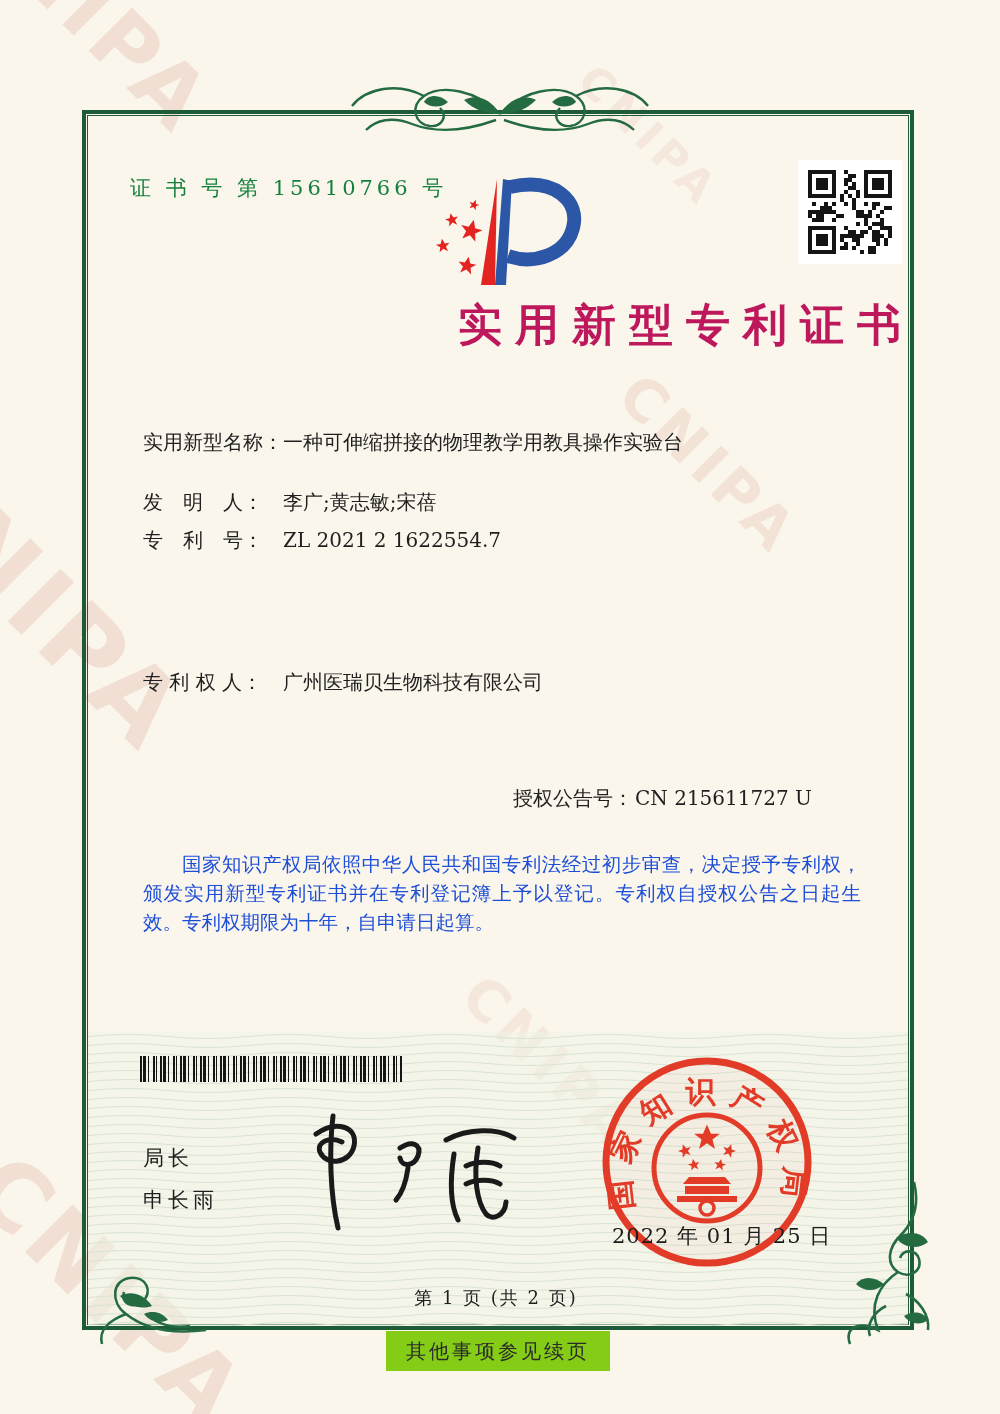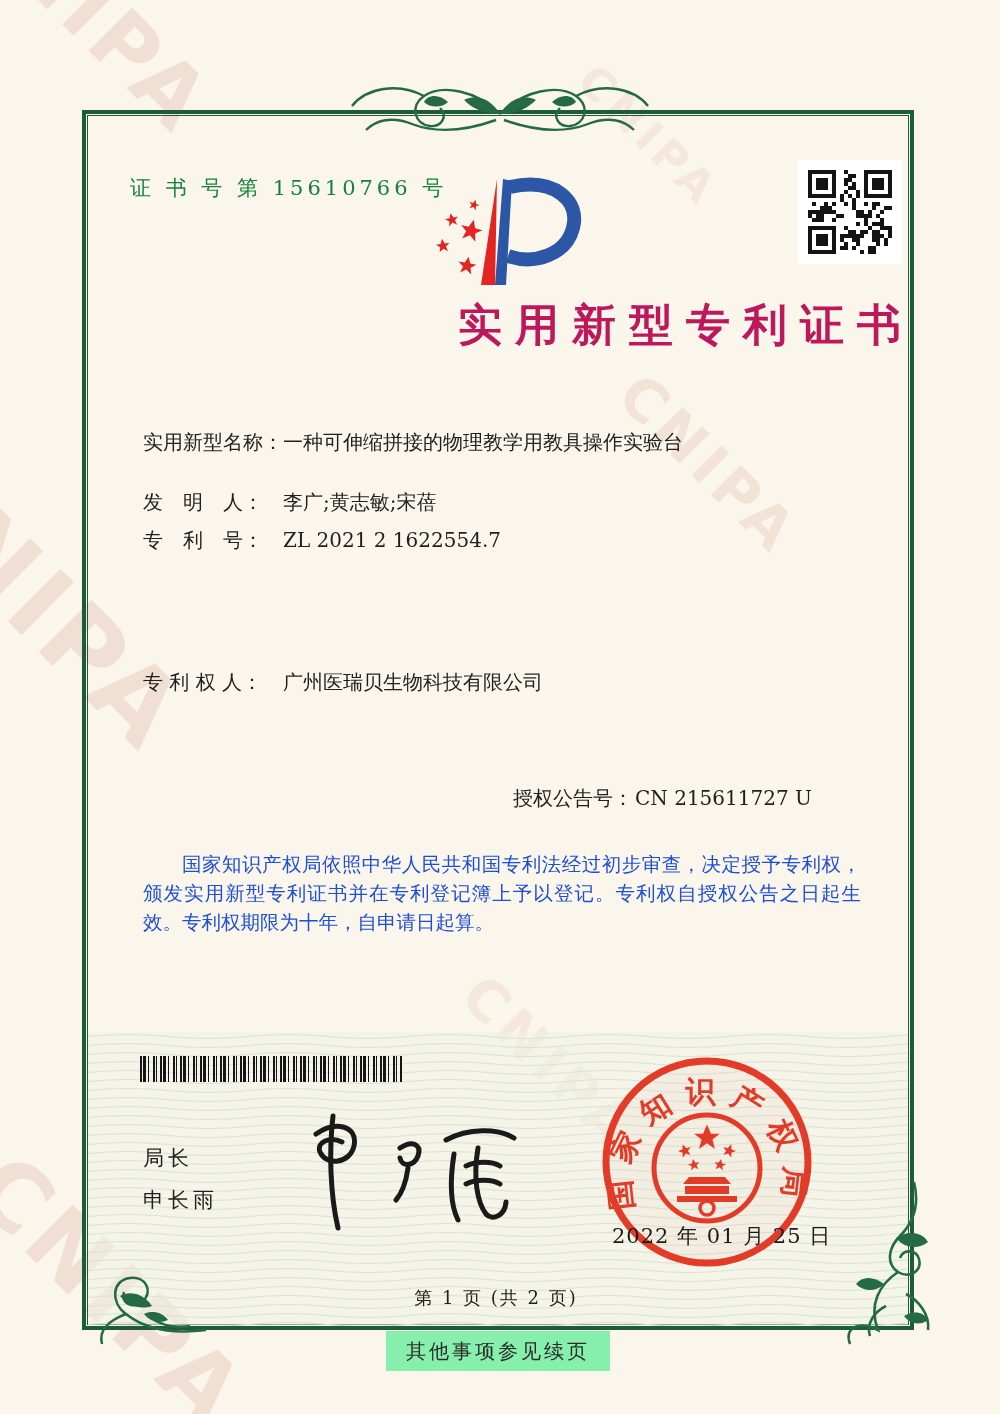--- a/index.html
+++ b/index.html
@@ -82,21 +82,21 @@
   }
   
   .page-info{
     position:absolute; left:82px; top:1286px; width:828px; text-align:center;
     font-size:18px; z-index:5; letter-spacing:2px;
   }
   .note-row{
     position:absolute; left:82px; top:1338px; width:832px; text-align:center; z-index:5;
   }
   .note-row span{
-    background:#86efac; padding:8px 20px; font-size:20px; letter-spacing:3px; color:#2a2a2a;
+    background:#84cc16; padding:8px 20px; font-size:20px; letter-spacing:3px; color:#2a2a2a;
   }
   
   .orn{ position:absolute; z-index:4; }
   .orn-top{ left:300px; top:80px; }
   .orn-bl{ left:58px; top:1268px; }
   .orn-br{ left:826px; top:1176px; }
 </style>
 </head>
 <body>
 

